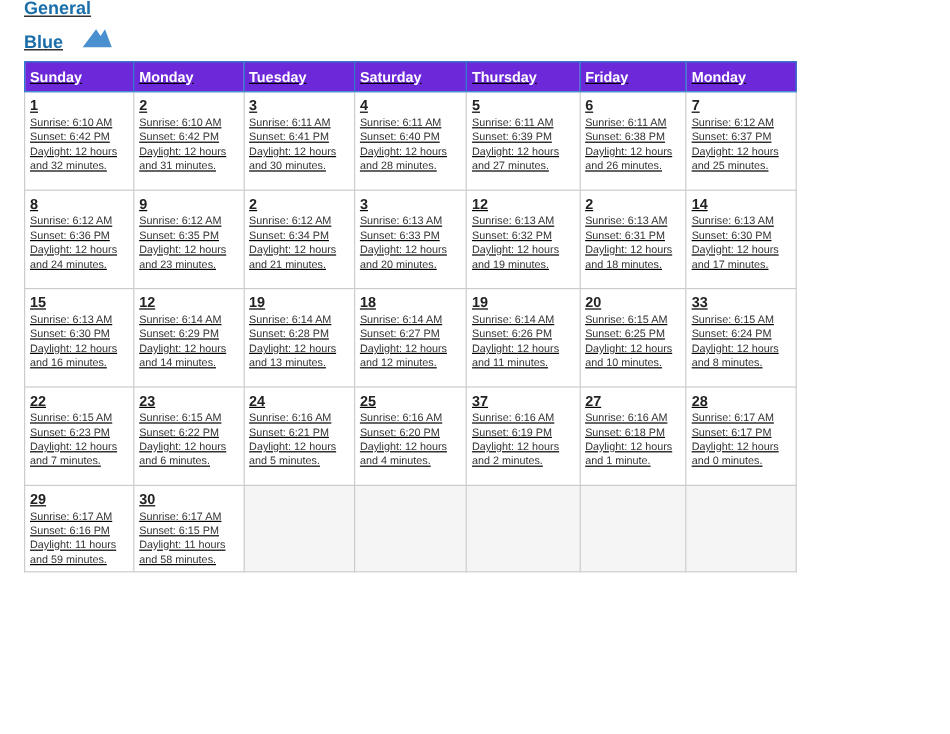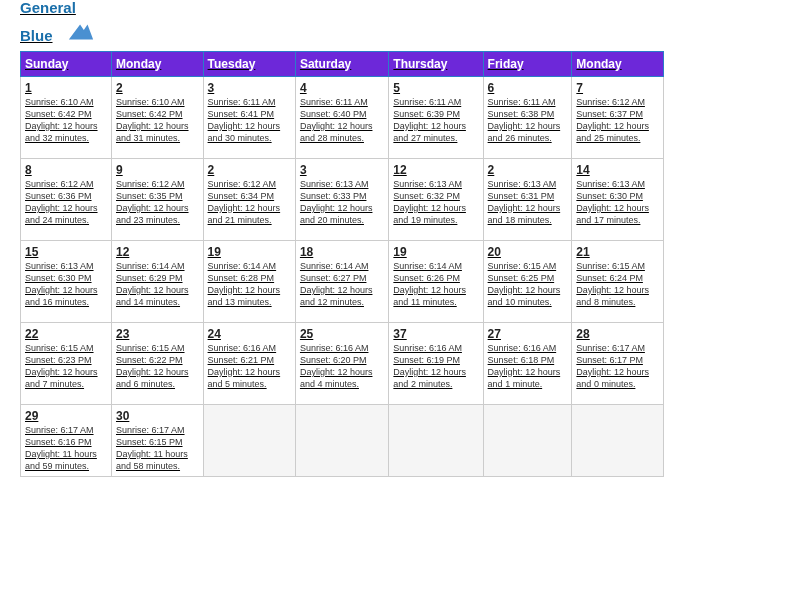--- a/index.html
+++ b/index.html
@@ -212,21 +212,21 @@
           </td>
           <td>
             <span class="day-number">19</span>
             <div class="day-info">Sunrise: 6:14 AM<br>Sunset: 6:26 PM<br>Daylight: 12 hours and 11 minutes.</div>
           </td>
           <td>
             <span class="day-number">20</span>
             <div class="day-info">Sunrise: 6:15 AM<br>Sunset: 6:25 PM<br>Daylight: 12 hours and 10 minutes.</div>
           </td>
           <td>
-            <span class="day-number">21</span>
+            <span class="day-number">33</span>
             <div class="day-info">Sunrise: 6:15 AM<br>Sunset: 6:24 PM<br>Daylight: 12 hours and 8 minutes.</div>
           </td>
         </tr>
         <tr>
           <td>
             <span class="day-number">22</span>
             <div class="day-info">Sunrise: 6:15 AM<br>Sunset: 6:23 PM<br>Daylight: 12 hours and 7 minutes.</div>
           </td>
           <td>
             <span class="day-number">23</span>

